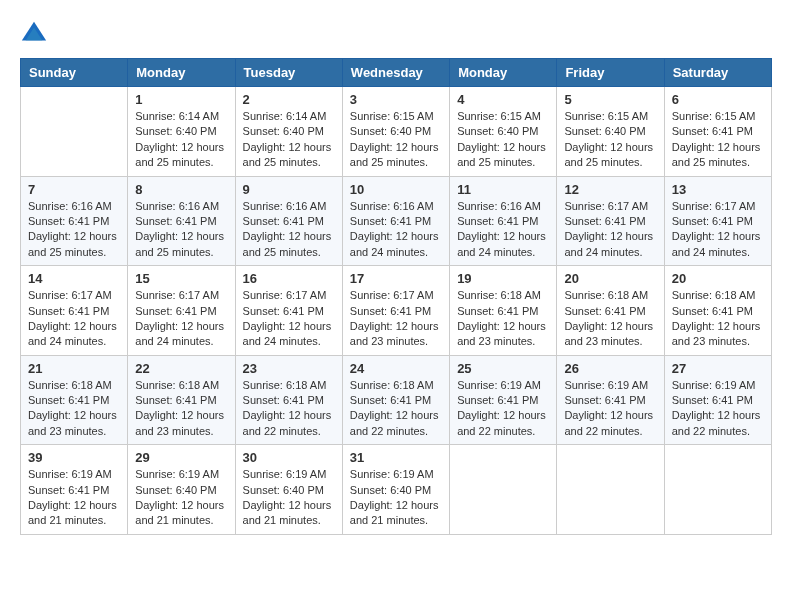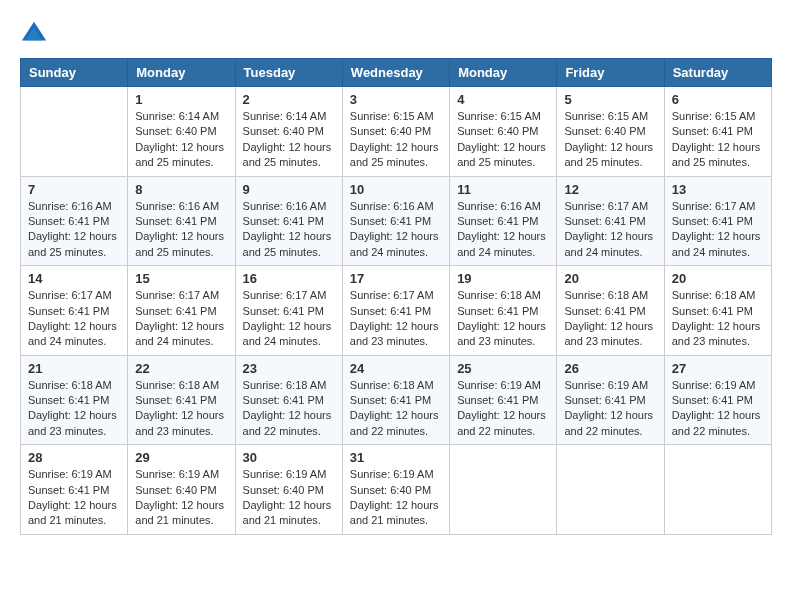--- a/index.html
+++ b/index.html
@@ -321,21 +321,21 @@
         <td>
           <span class="day-number">27</span>
           <div class="day-info" style="white-space: pre-line;">Sunrise: 6:19 AM
 Sunset: 6:41 PM
 Daylight: 12 hours
 and 22 minutes.</div>
         </td>
       </tr>
       <tr>
         <td>
-          <span class="day-number">28</span>
+          <span class="day-number">39</span>
           <div class="day-info" style="white-space: pre-line;">Sunrise: 6:19 AM
 Sunset: 6:41 PM
 Daylight: 12 hours
 and 21 minutes.</div>
         </td>
         <td>
           <span class="day-number">29</span>
           <div class="day-info" style="white-space: pre-line;">Sunrise: 6:19 AM
 Sunset: 6:40 PM
 Daylight: 12 hours

